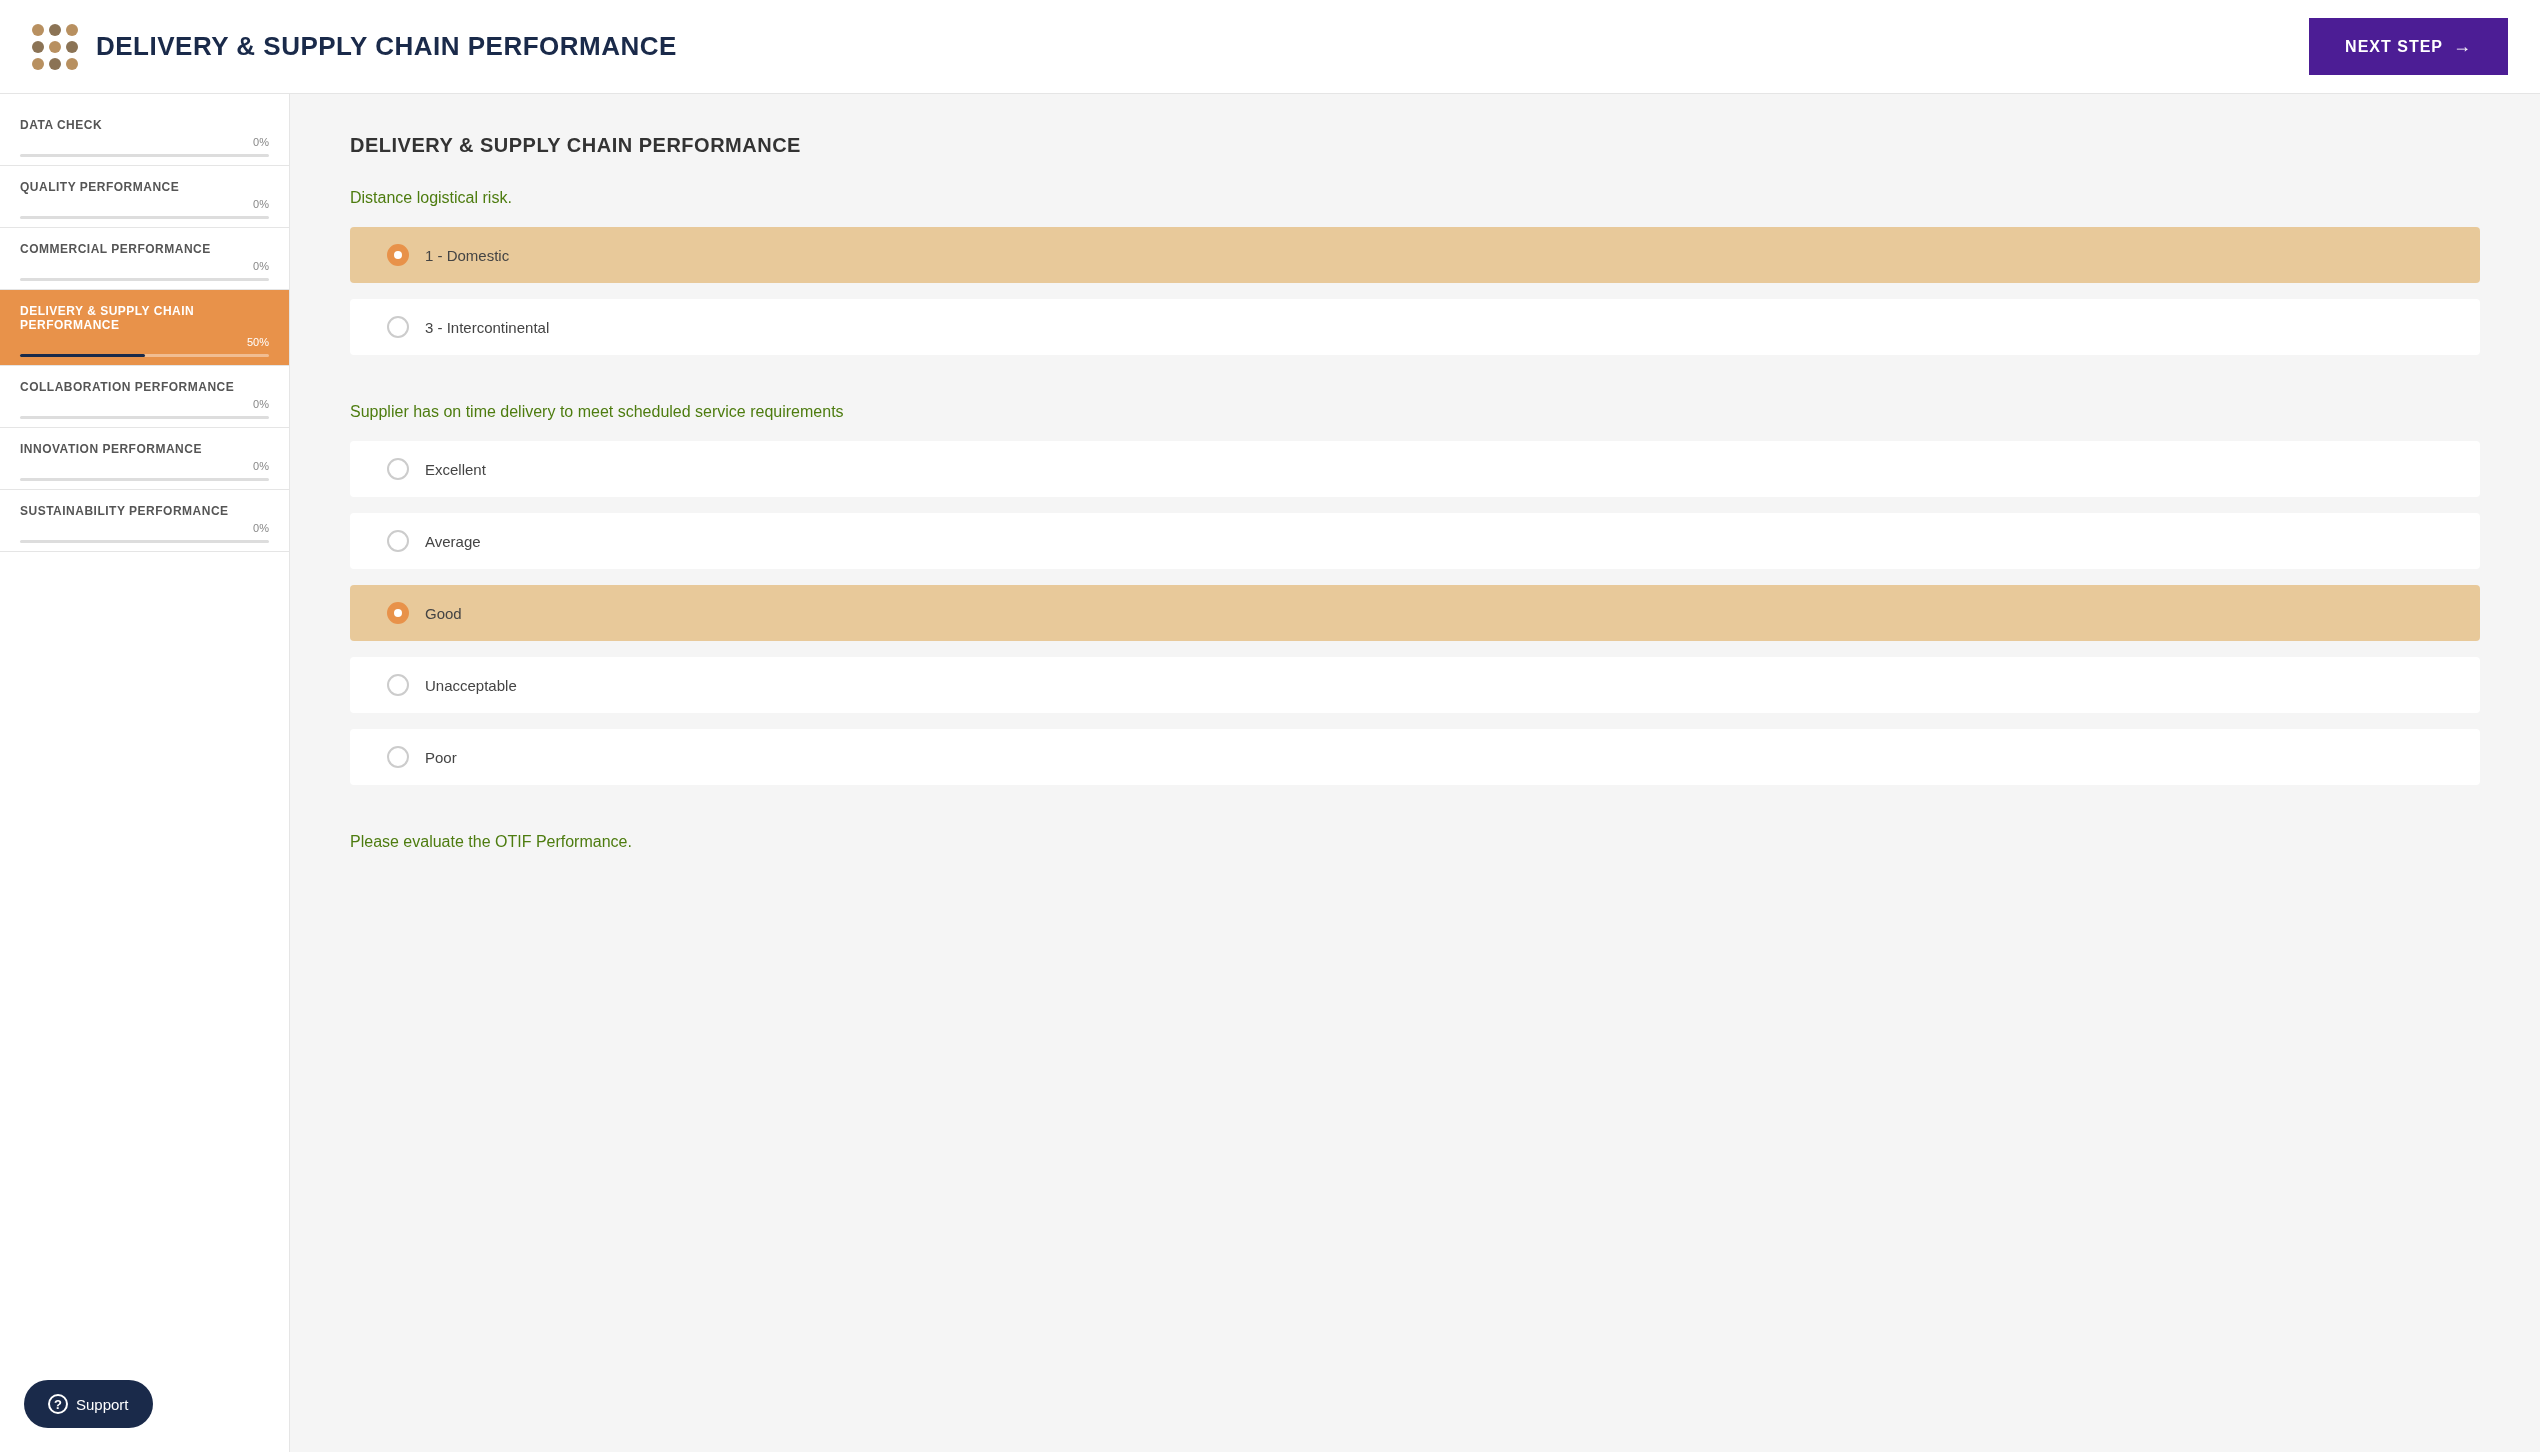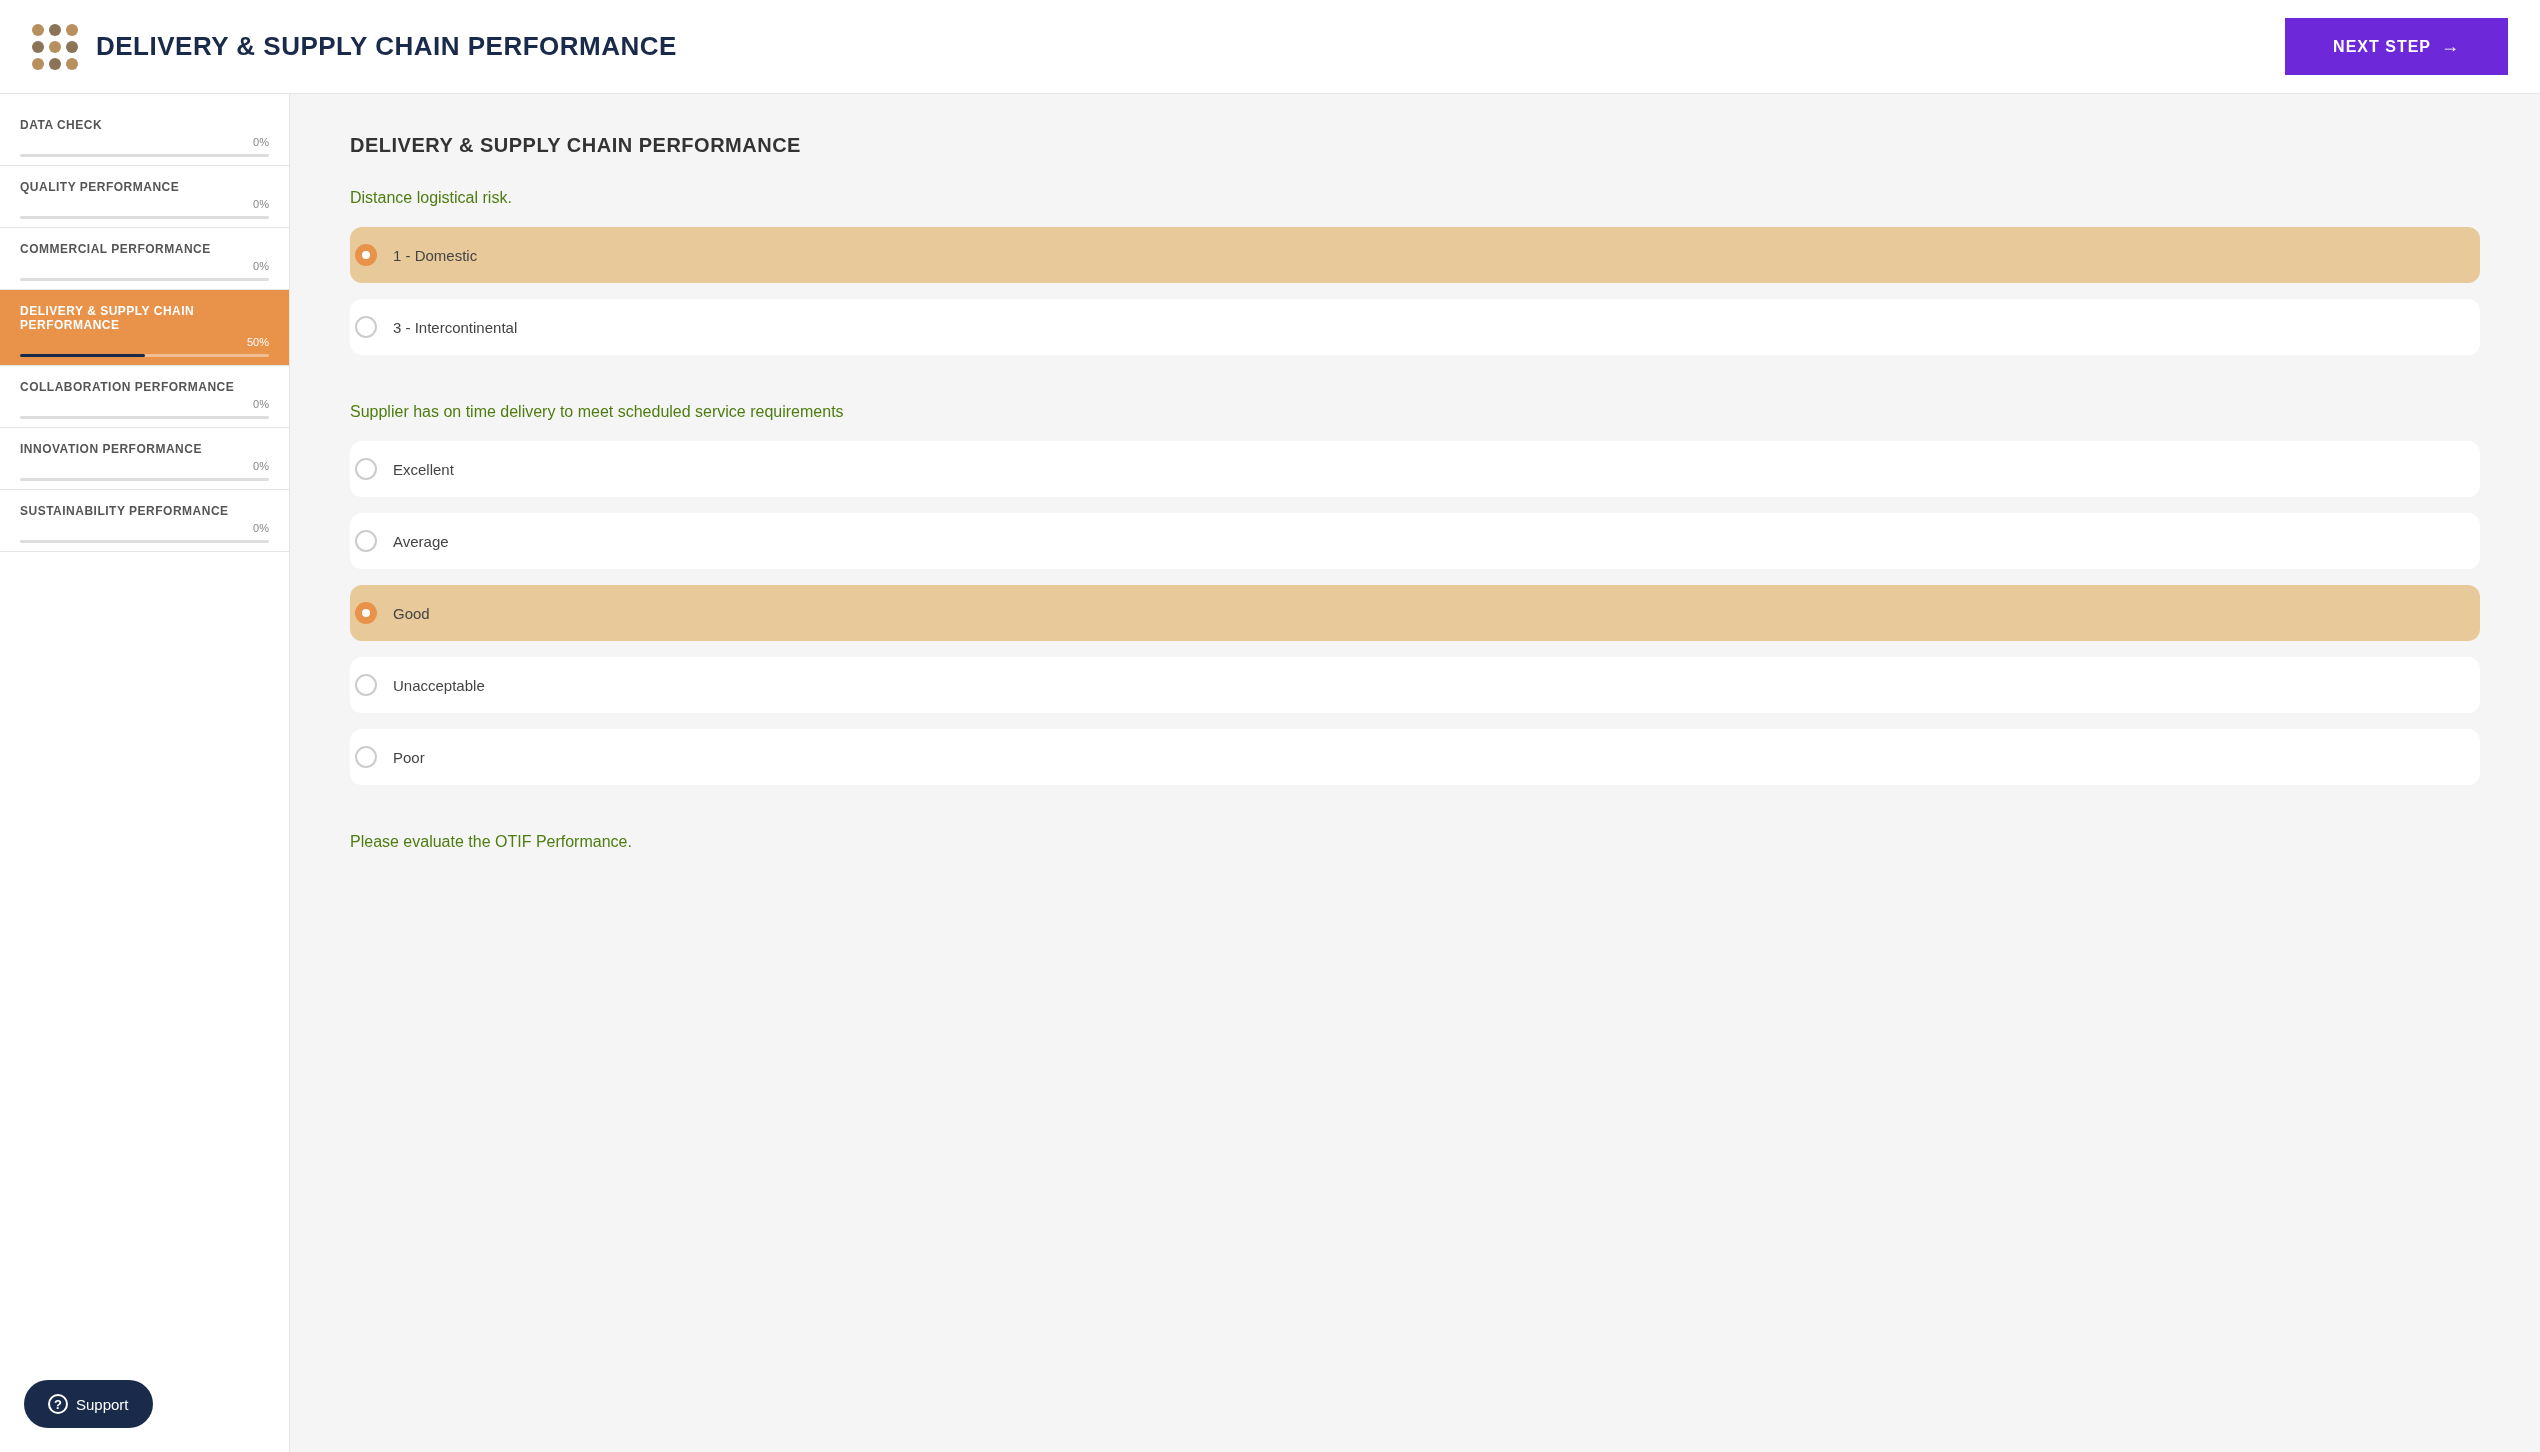--- a/index.html
+++ b/index.html
@@ -32,24 +32,24 @@
     }
     .dot.dark { background: #8b7355; }
     .dot.med { background: #b89060; }
     .header-title {
       font-size: 26px;
       font-weight: 800;
       color: #1a2a4a;
       letter-spacing: 0.5px;
     }
     .next-step-btn {
-      background: #6d28d9;
+      background: #4c1d95;
       color: #fff;
       border: none;
-      padding: 18px 48px;
+      padding: 18px 36px;
       font-size: 16px;
       font-weight: 700;
       letter-spacing: 1px;
       cursor: pointer;
       display: flex;
       align-items: center;
       gap: 10px;
     }
     .arrow-right { font-size: 18px; }
 
@@ -136,24 +136,24 @@
       font-size: 16px;
       color: #4d7c0f;
       margin-bottom: 20px;
     }
 
     
     .radio-option {
       display: flex;
       align-items: center;
       gap: 16px;
-      padding: 16px 4px;
+      padding: 16px 36px;
       margin-bottom: 6px;
       background: #fff;
-      border-radius: 12px;
+      border-radius: 4px;
       cursor: pointer;
       border: 1px solid transparent;
       margin-top: 16px;
     }
     .radio-option.selected {
       background: #e8c99a;
       border-color: transparent;
     }
     .radio-option-label {
       font-size: 15px;

